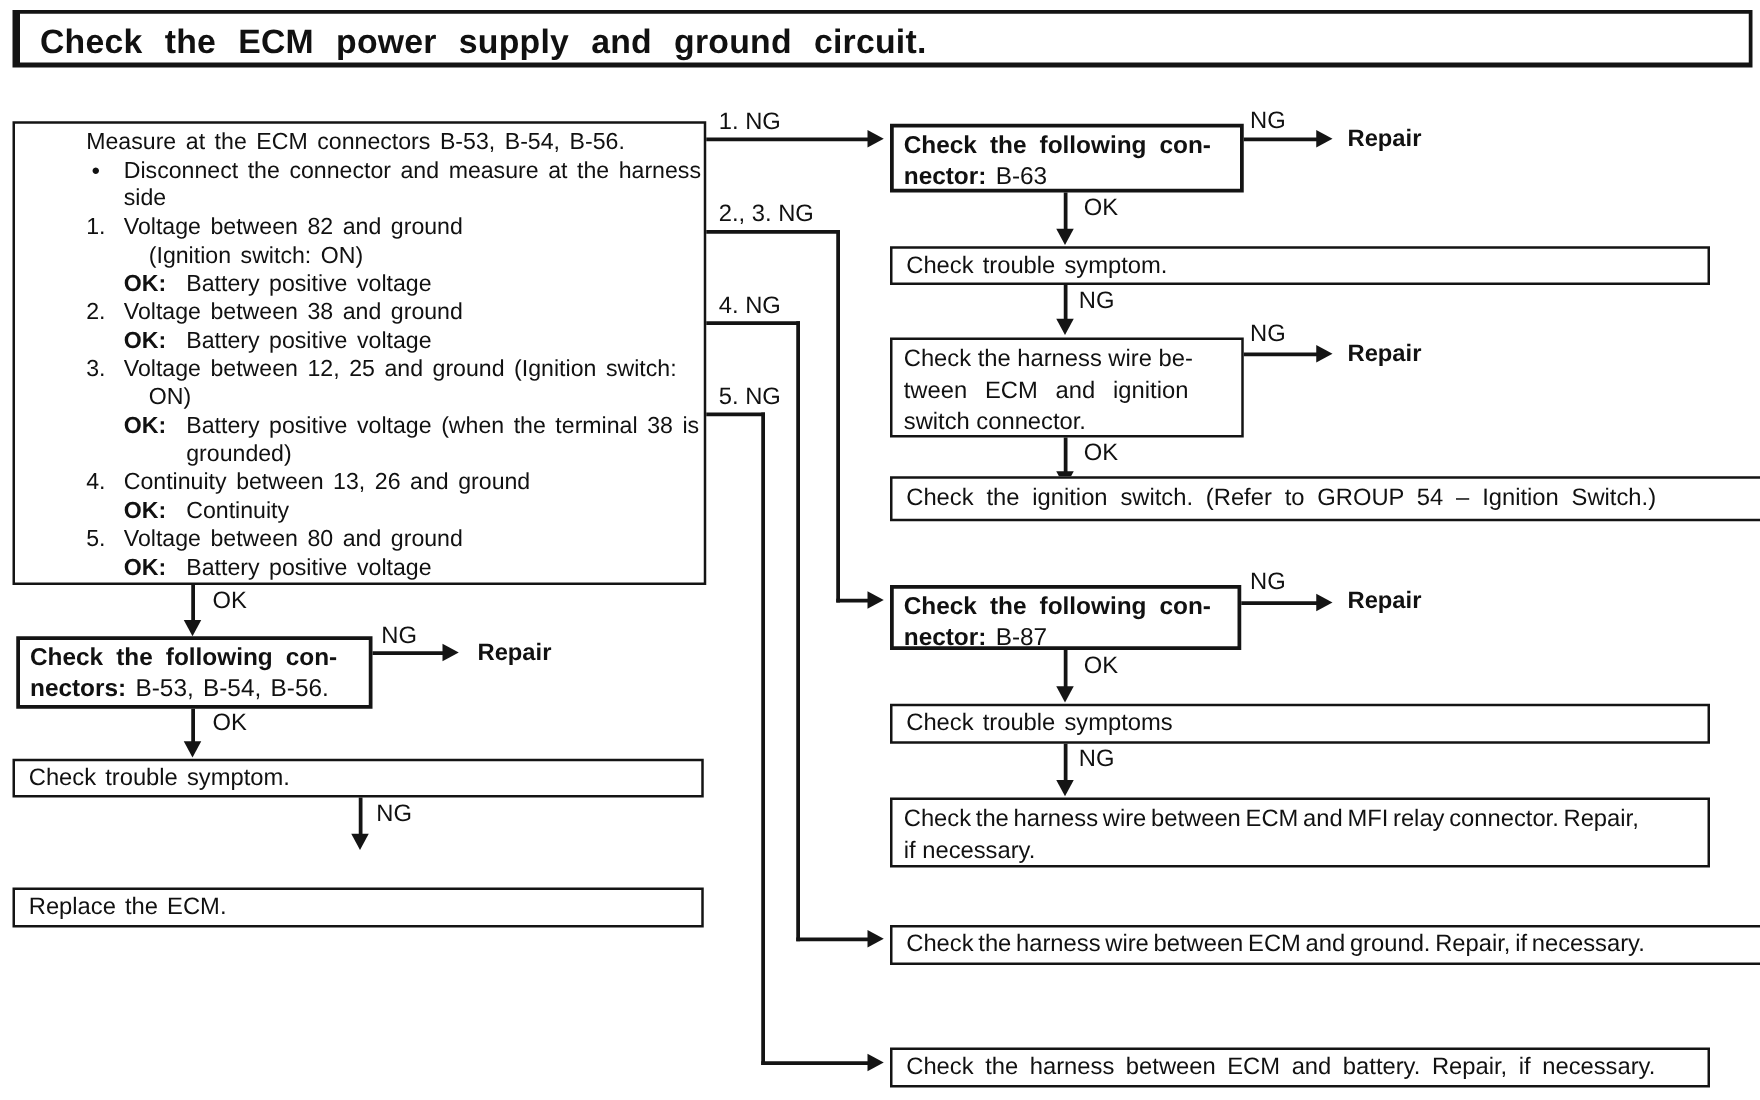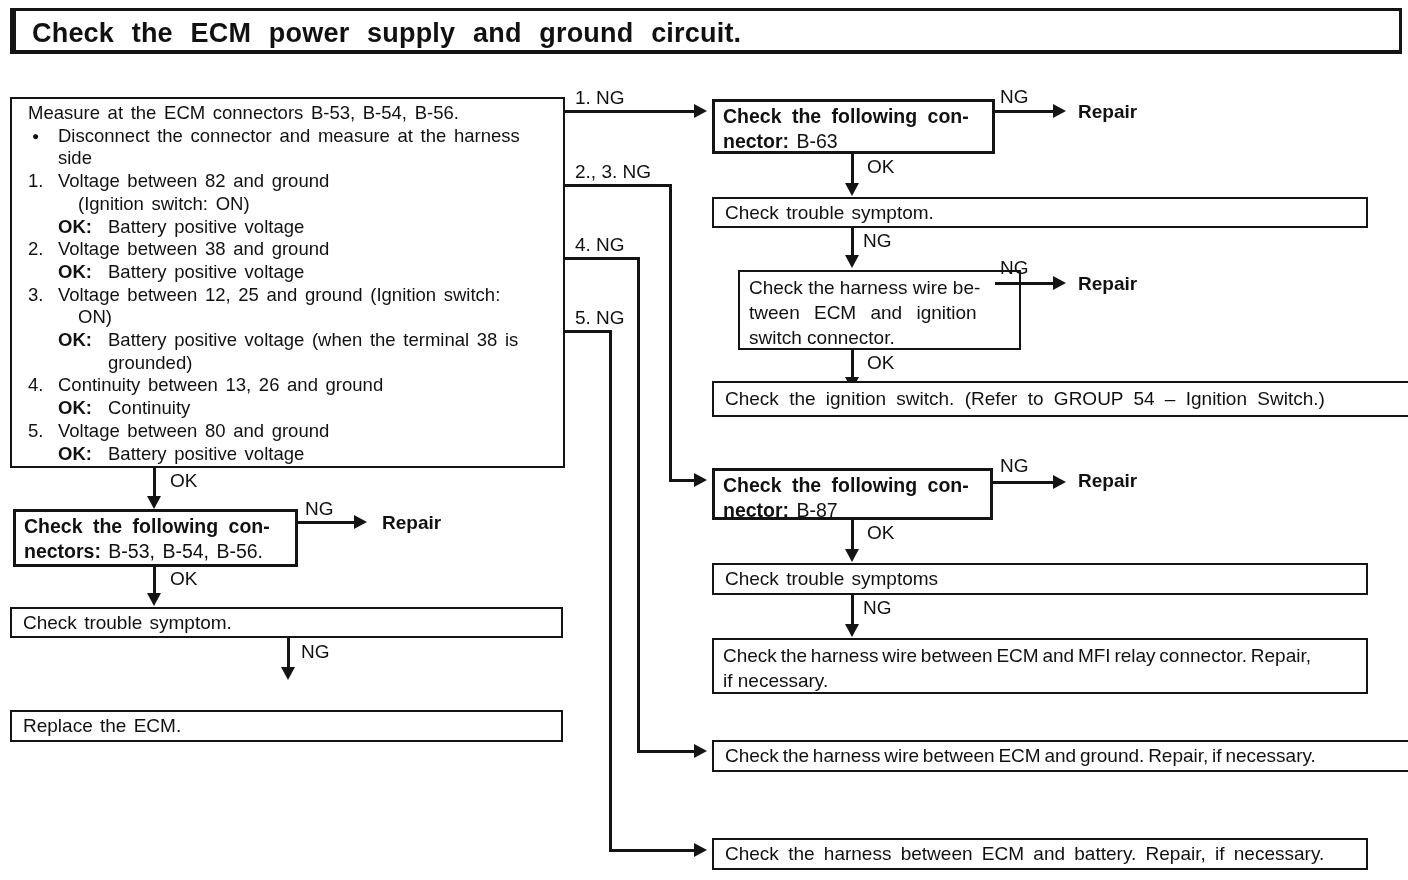--- a/index.html
+++ b/index.html
@@ -18,21 +18,21 @@
            border-left:7px solid transparent; border-right:7px solid transparent;
            border-top:13px solid #141414; }
   .lbl  { position:absolute; font-size:19px; line-height:20px; white-space:nowrap; }
   .lblb { font-weight:bold; }
 
   .title-box { left:10px; top:8px; width:1392px; height:46px; border-width:3px 3px 4px 6px; }
   .title-text { font-size:27px; font-weight:bold; padding:7px 0 0 16px;
                 word-spacing:10px; letter-spacing:0.2px; white-space:nowrap; }
 
   .main-box { left:10px; top:97px; width:555px; height:371px; padding-top:3px; }
-  .ml { font-size:18.5px; line-height:22.7px; word-spacing:2.5px; white-space:nowrap; }
+  .ml { font-size:18.5px; line-height:22.7px; word-spacing:2.5px; white-space:nowrap;margin-left:41px; }
   .l-plain  { padding-left:16px; }
   .l-bullet { position:relative; padding-left:46px; }
   .blt { position:absolute; left:20px; top:0; font-size:12px; }
   .l-cont2  { padding-left:46px; }
   .l-num    { padding-left:16px; }
   .num { display:inline-block; width:30px; }
   .l-cont   { padding-left:66px; }
   .l-ok     { padding-left:46px; }
   .okp { font-weight:bold; display:inline-block; width:50px; }
   .l-okcont { padding-left:96px; }
@@ -140,21 +140,21 @@
   <div class="lbl" style="left:867px; top:157px;">OK</div>
 
   <div class="box wbox" style="left:712px; top:197px; width:656px; height:31px;">
     <span>Check trouble symptom.</span>
   </div>
 
   <div class="vline" style="left:851px; top:228px; height:29px;"></div>
   <div class="arr-d" style="left:845px; top:255px;"></div>
   <div class="lbl" style="left:863px; top:231px;">NG</div>
 
-  <div class="box mlbox" style="left:712px; top:270px; width:283px; height:80px; padding-top:3px;margin-left:26px;">
+  <div class="box mlbox" style="left:712px; top:270px; width:283px; height:80px; padding-top:3px;">
     <div>Check the harness wire be-</div>
     <div class="just">tween ECM and ignition</div>
     <div>switch connector.</div>
   </div>
   <div class="hline" style="left:995px; top:282px; width:60px;"></div>
   <div class="arr-r" style="left:1053px; top:276px;"></div>
   <div class="lbl" style="left:1000px; top:258px;">NG</div>
   <div class="lbl lblb" style="left:1078px; top:274px;">Repair</div>
 
   <div class="vline" style="left:851px; top:350px; height:29px;"></div>

